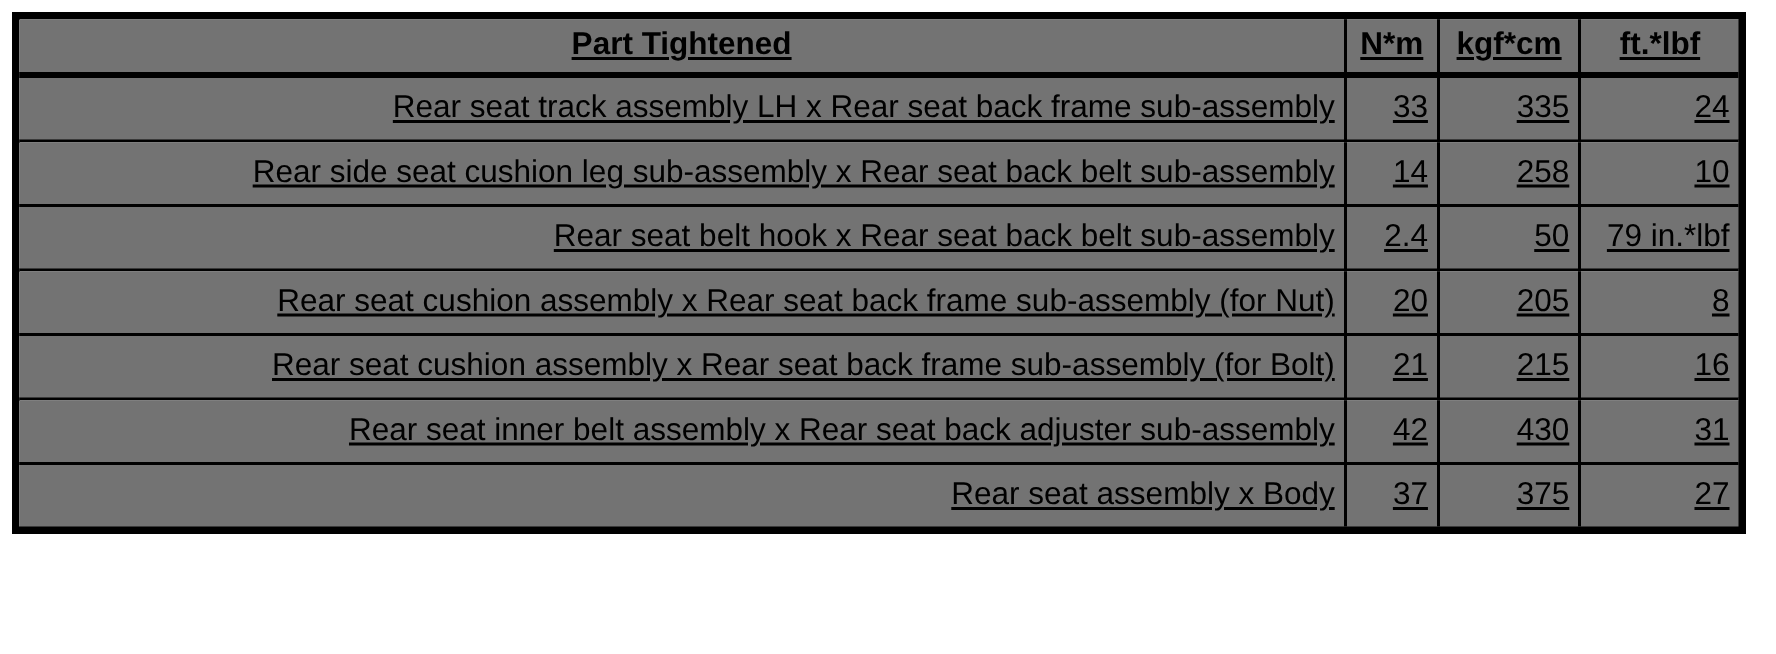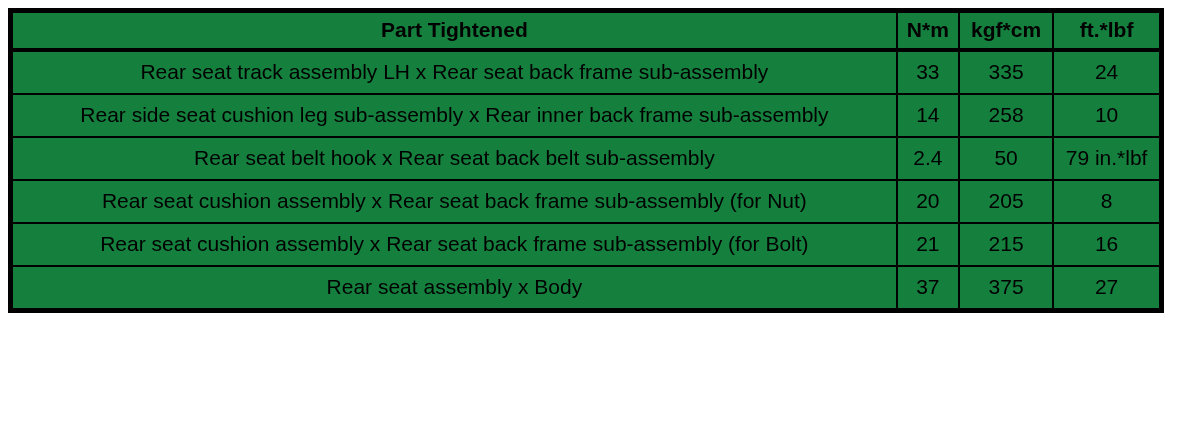--- a/index.html
+++ b/index.html
@@ -28,33 +28,34 @@
     font-size: 21px;
     line-height: 1.1;
   }
   table.torque th,
   table.torque td {
     border: 2px solid #000000;
     padding: 6px 6px 7px 6px;
     height: 28px;
     overflow: hidden;
     white-space: nowrap;
-    background: #15803d;
+    background: #737373;
     vertical-align: middle;
+    text-decoration: underline;
   }
   table.torque thead th {
     font-weight: bold;
     text-align: center;
     border-bottom: 4px solid #000000;
     padding-top: 4px;
     padding-bottom: 5px;
     height: 26px;
   }
   table.torque td {
-    text-align: center;
+    text-align: right;
     font-weight: normal;
   }
   col.c-part  { width: 884px; }
   col.c-nm    { width: 62px;  }
   col.c-kgfcm { width: 94px;  }
   col.c-ftlbf { width: 108px; }
 </style>
 </head>
 <body>
 
@@ -75,21 +76,21 @@
       </tr>
     </thead>
     <tbody>
       <tr>
         <td>Rear seat track assembly LH x Rear seat back frame sub-assembly</td>
         <td>33</td>
         <td>335</td>
         <td>24</td>
       </tr>
       <tr>
-        <td>Rear side seat cushion leg sub-assembly x Rear inner back frame sub-assembly</td>
+        <td>Rear side seat cushion leg sub-assembly x Rear seat back belt sub-assembly</td>
         <td>14</td>
         <td>258</td>
         <td>10</td>
       </tr>
       <tr>
         <td>Rear seat belt hook x Rear seat back belt sub-assembly</td>
         <td>2.4</td>
         <td>50</td>
         <td>79 in.*lbf</td>
       </tr>
@@ -99,20 +100,26 @@
         <td>205</td>
         <td>8</td>
       </tr>
       <tr>
         <td>Rear seat cushion assembly x Rear seat back frame sub-assembly (for Bolt)</td>
         <td>21</td>
         <td>215</td>
         <td>16</td>
       </tr>
       <tr>
+        <td>Rear seat inner belt assembly x Rear seat back adjuster sub-assembly</td>
+        <td>42</td>
+        <td>430</td>
+        <td>31</td>
+      </tr>
+      <tr>
         <td>Rear seat assembly x Body</td>
         <td>37</td>
         <td>375</td>
         <td>27</td>
       </tr>
     </tbody>
   </table>
 </div>
 
 </body></html>

